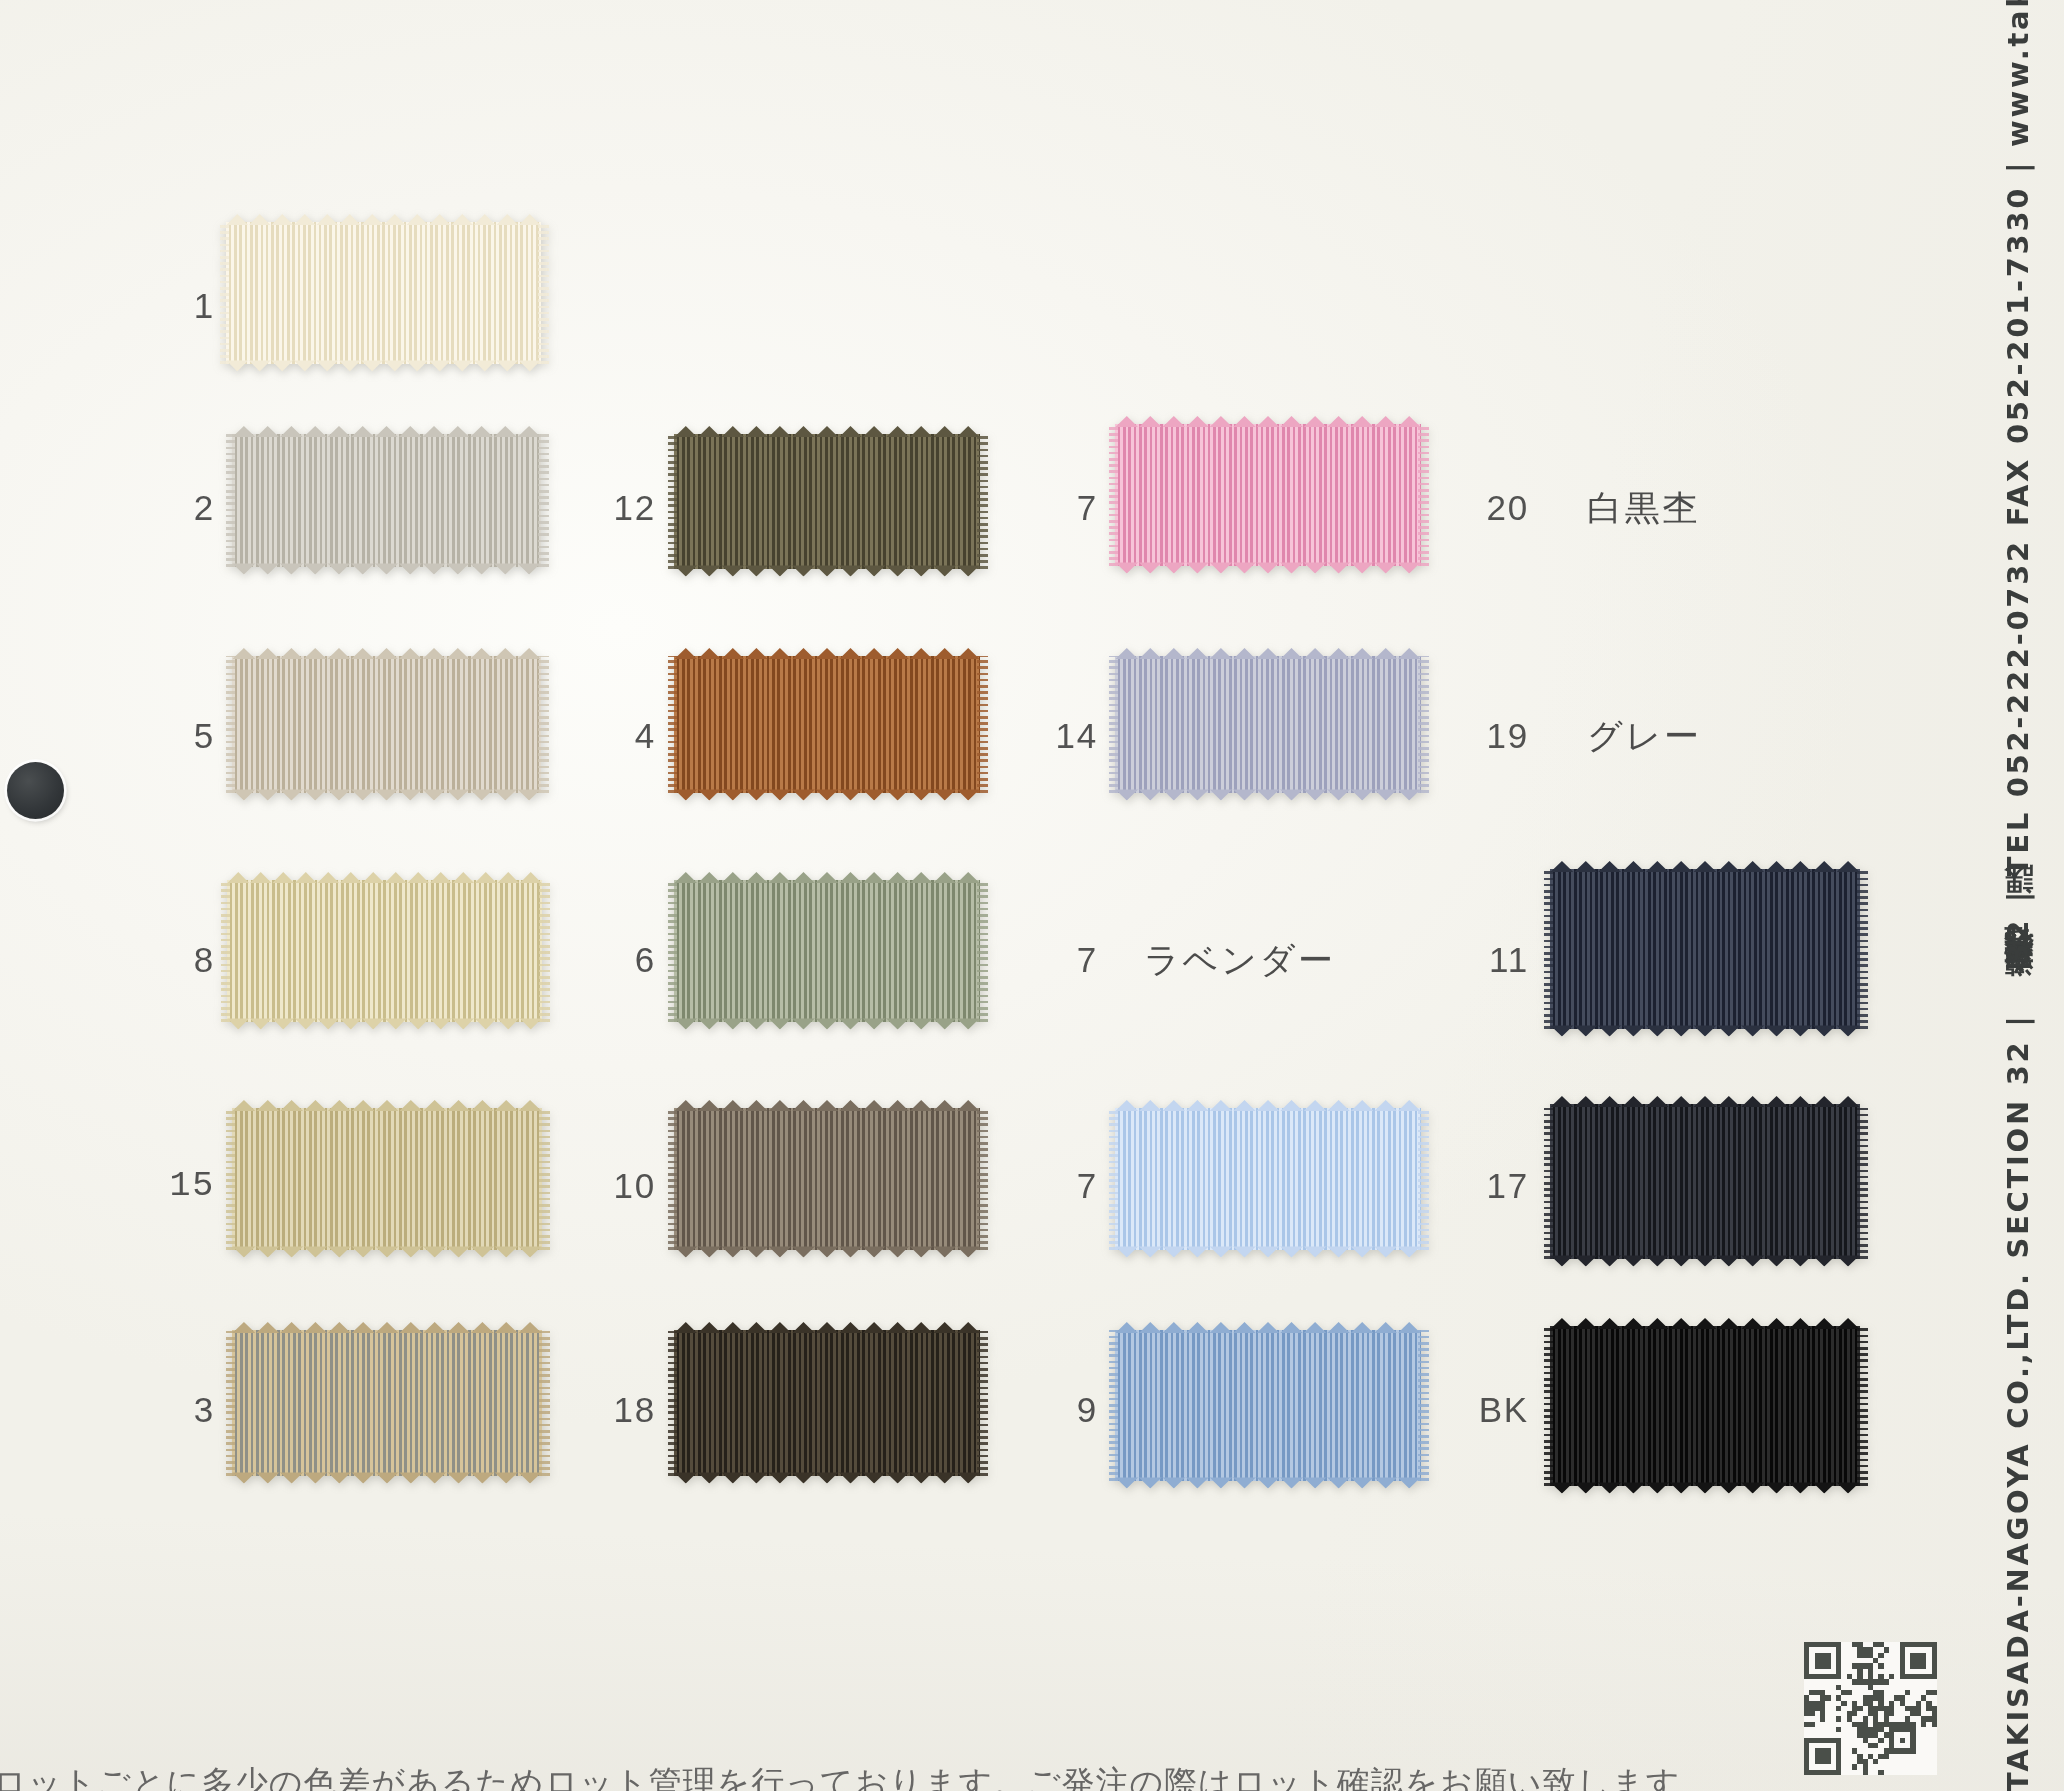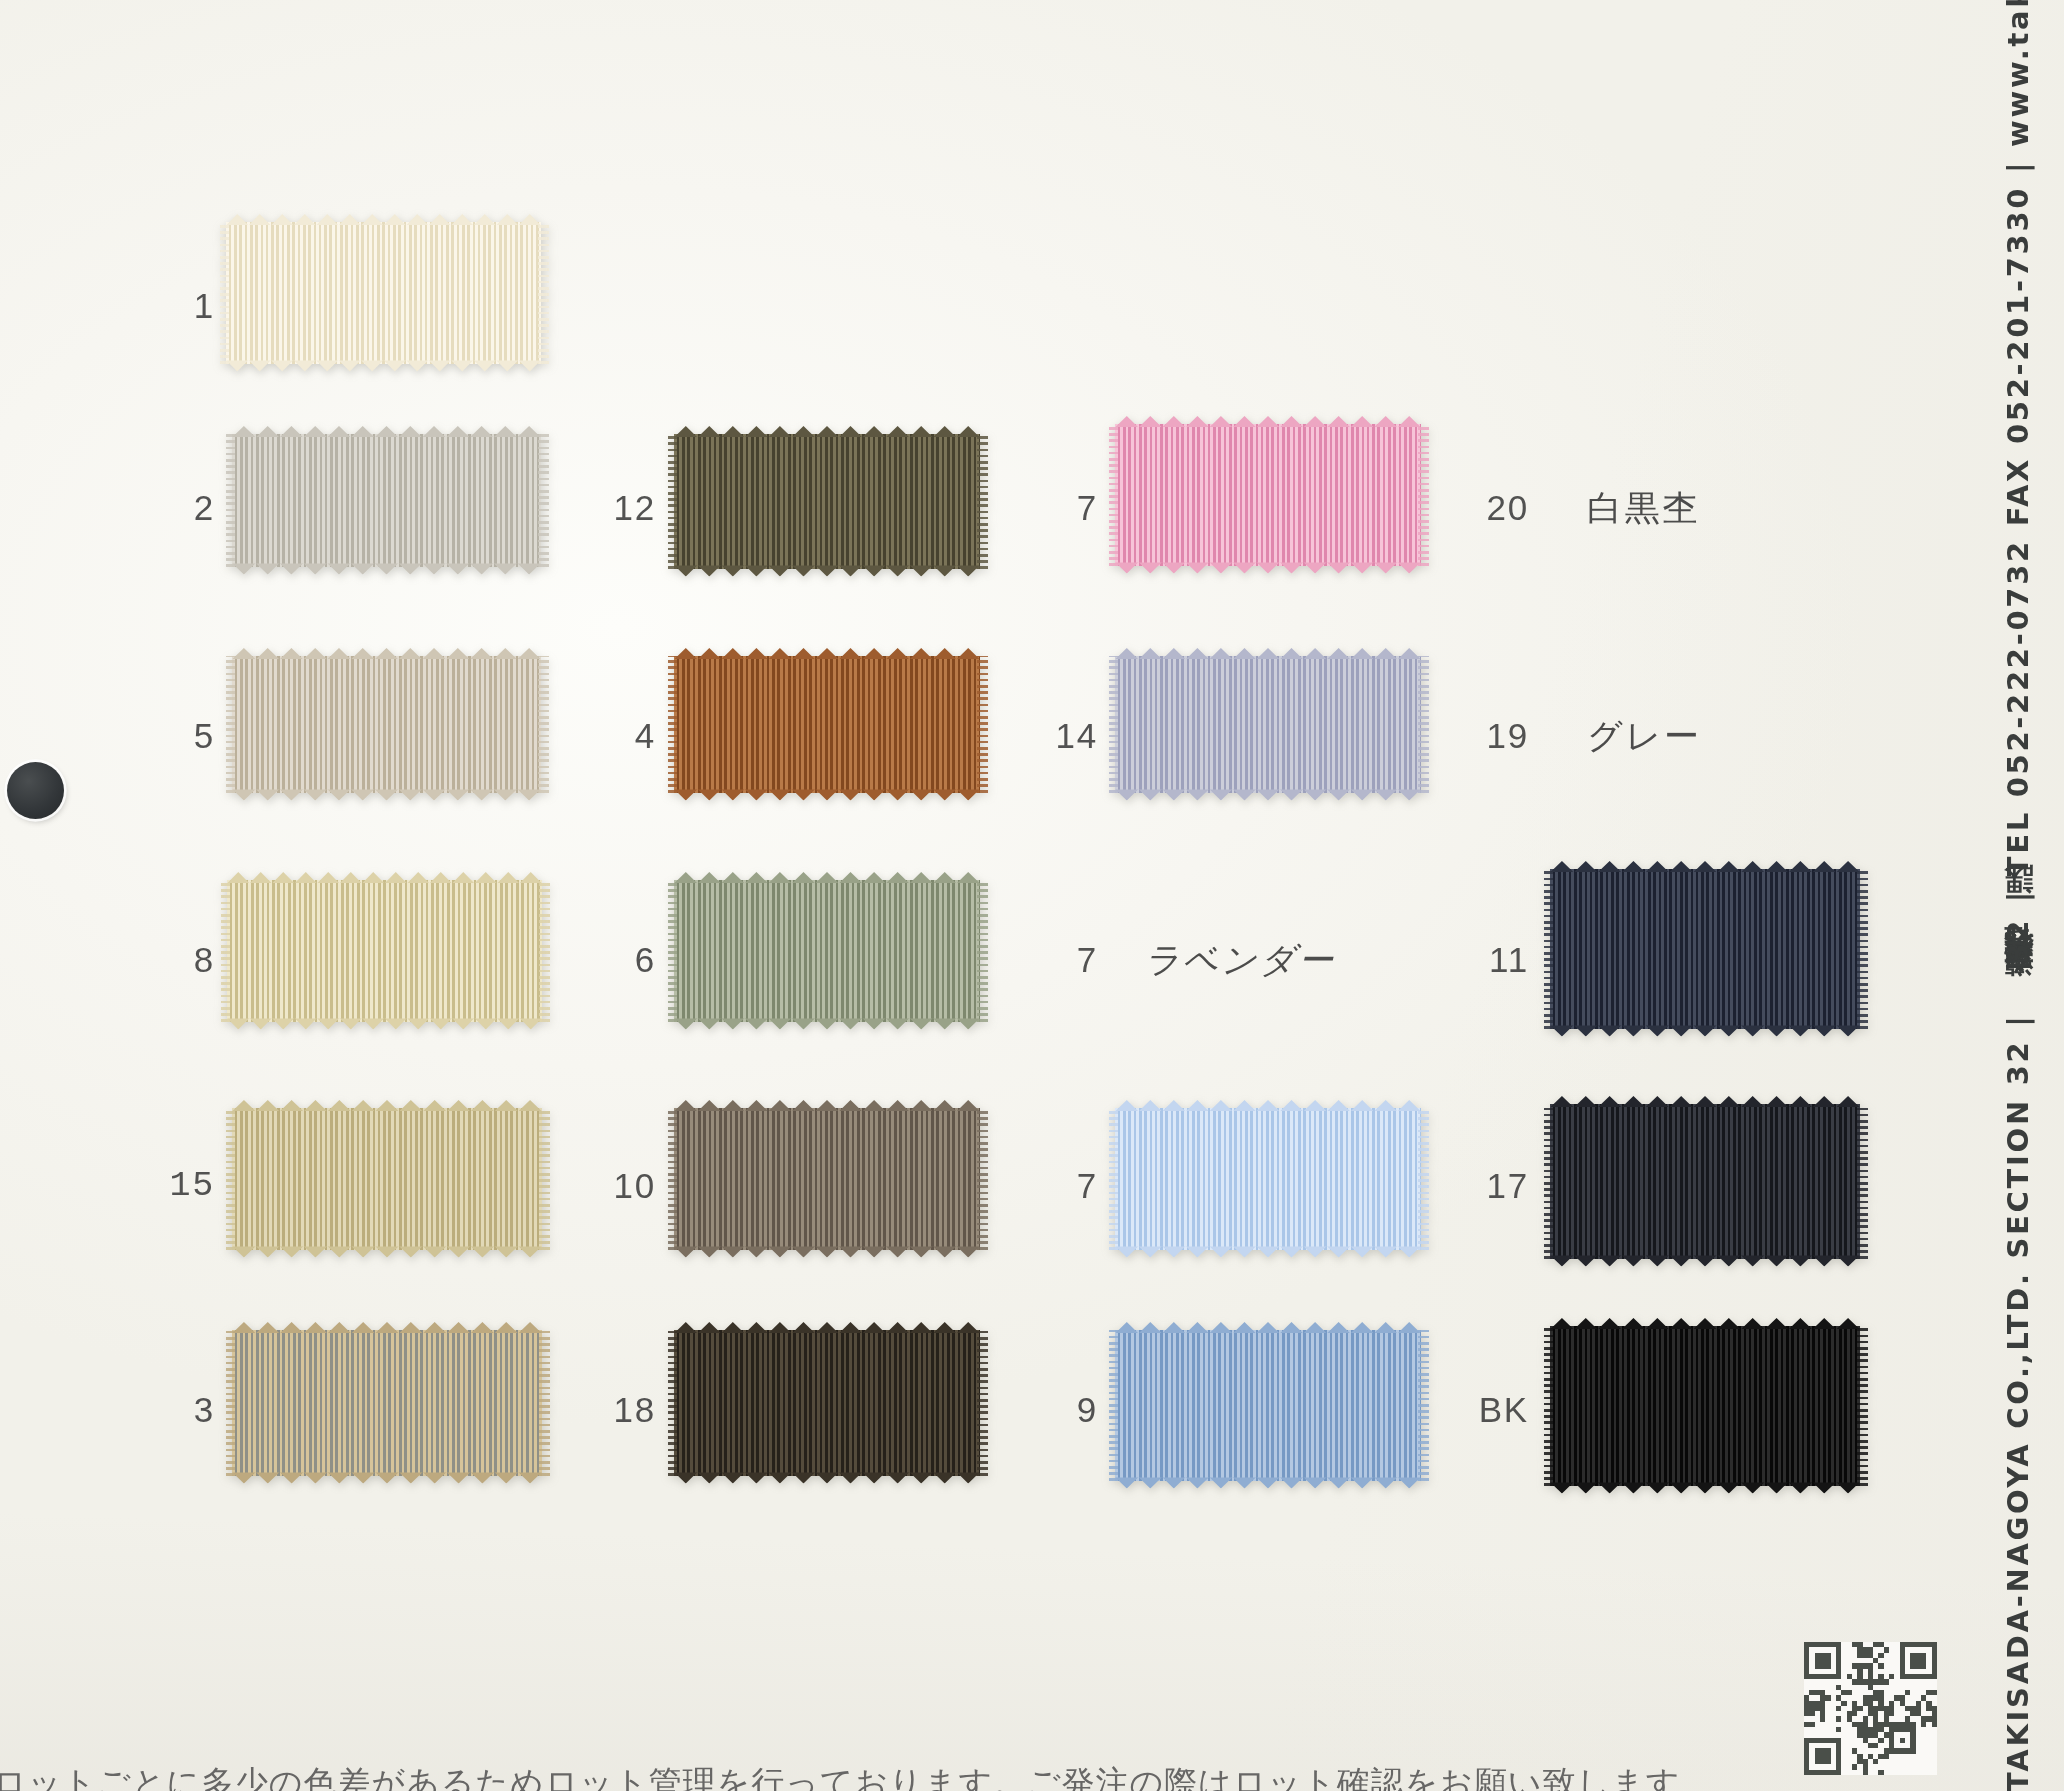--- a/index.html
+++ b/index.html
@@ -279,21 +279,21 @@
       <div class="pink-edge top"><svg width="306" height="11.5" viewBox="0 0 345 13" preserveAspectRatio="none">
           <path d="M0,13 L13.3,0 L26.5,13 L39.8,0 L53.1,13 L66.3,0 L79.6,13 L92.9,0 L106.2,13 L119.4,0 L132.7,13 L146.0,0 L159.2,13 L172.5,0 L185.8,13 L199.0,0 L212.3,13 L225.6,0 L238.8,13 L252.1,0 L265.4,13 L278.7,0 L291.9,13 L305.2,0 L318.5,13 L331.7,0 L345.0,13 Z" fill="#b4b7cc"></path>
         </svg></div>
       <div class="pink-edge bottom"><svg width="306" height="11.5" viewBox="0 0 345 13" preserveAspectRatio="none">
           <path d="M0,13 L13.3,0 L26.5,13 L39.8,0 L53.1,13 L66.3,0 L79.6,13 L92.9,0 L106.2,13 L119.4,0 L132.7,13 L146.0,0 L159.2,13 L172.5,0 L185.8,13 L199.0,0 L212.3,13 L225.6,0 L238.8,13 L252.1,0 L265.4,13 L278.7,0 L291.9,13 L305.2,0 L318.5,13 L331.7,0 L345.0,13 Z" fill="#b4b7cc"></path>
         </svg></div>
       <div class="fray" style="left: -6.2px; top: 0px; width: 8.9px; height: 100%; background: repeating-linear-gradient(0deg, rgb(180, 183, 204) 0px, rgb(180, 183, 204) 2.7px, transparent 2.7px, transparent 6.2px); opacity: 0.85;"></div>
       <div class="fray" style="right: -8px; top: 0px; width: 10.6px; height: 100%; background: repeating-linear-gradient(0deg, rgb(180, 183, 204) 0px, rgb(180, 183, 204) 2.7px, transparent 2.7px, transparent 6.2px); opacity: 0.85;"></div>
     </div>
     <div class="swatch-label" style="right: 966px; top: 960px;">7</div>
-    <div class="swatch-name" style="left: 1144px; top: 960px; font-style: italic;">ラベンダー</div>
+    <div class="swatch-name" style="left: 1144px; top: 960px;">ラベンダー</div>
     <div class="swatch-label" style="right: 966px; top: 1186px;">7</div>
     <div class="swatch" style="left: 1115px; top: 1108px; width: 306px; height: 142px;">
       <div class="weave" style="background: repeating-linear-gradient(90deg, rgb(219, 232, 248) 0px, rgb(219, 232, 248) 2.7px, rgb(170, 198, 232) 2.7px, rgb(170, 198, 232) 5.3px), repeating-linear-gradient(0deg, rgba(255, 255, 255, 0.3) 0px, rgba(255, 255, 255, 0.3) 2.7px, rgba(0, 0, 0, 0.18) 2.7px, rgba(0, 0, 0, 0.18) 5.3px), repeating-linear-gradient(45deg, rgba(0, 0, 0, 0.05) 0px, rgba(0, 0, 0, 0.05) 6.2px, rgba(255, 255, 255, 0.05) 6.2px, rgba(255, 255, 255, 0.05) 12.4px), rgb(195, 214, 240); background-blend-mode: normal, overlay, overlay, normal;"></div>
       <div class="pink-edge top"><svg width="306" height="11.5" viewBox="0 0 345 13" preserveAspectRatio="none">
           <path d="M0,13 L13.3,0 L26.5,13 L39.8,0 L53.1,13 L66.3,0 L79.6,13 L92.9,0 L106.2,13 L119.4,0 L132.7,13 L146.0,0 L159.2,13 L172.5,0 L185.8,13 L199.0,0 L212.3,13 L225.6,0 L238.8,13 L252.1,0 L265.4,13 L278.7,0 L291.9,13 L305.2,0 L318.5,13 L331.7,0 L345.0,13 Z" fill="#c3d6f0"></path>
         </svg></div>
       <div class="pink-edge bottom"><svg width="306" height="11.5" viewBox="0 0 345 13" preserveAspectRatio="none">
           <path d="M0,13 L13.3,0 L26.5,13 L39.8,0 L53.1,13 L66.3,0 L79.6,13 L92.9,0 L106.2,13 L119.4,0 L132.7,13 L146.0,0 L159.2,13 L172.5,0 L185.8,13 L199.0,0 L212.3,13 L225.6,0 L238.8,13 L252.1,0 L265.4,13 L278.7,0 L291.9,13 L305.2,0 L318.5,13 L331.7,0 L345.0,13 Z" fill="#c3d6f0"></path>
         </svg></div>
       <div class="fray" style="left: -6.2px; top: 0px; width: 8.9px; height: 100%; background: repeating-linear-gradient(0deg, rgb(195, 214, 240) 0px, rgb(195, 214, 240) 2.7px, transparent 2.7px, transparent 6.2px); opacity: 0.85;"></div>

